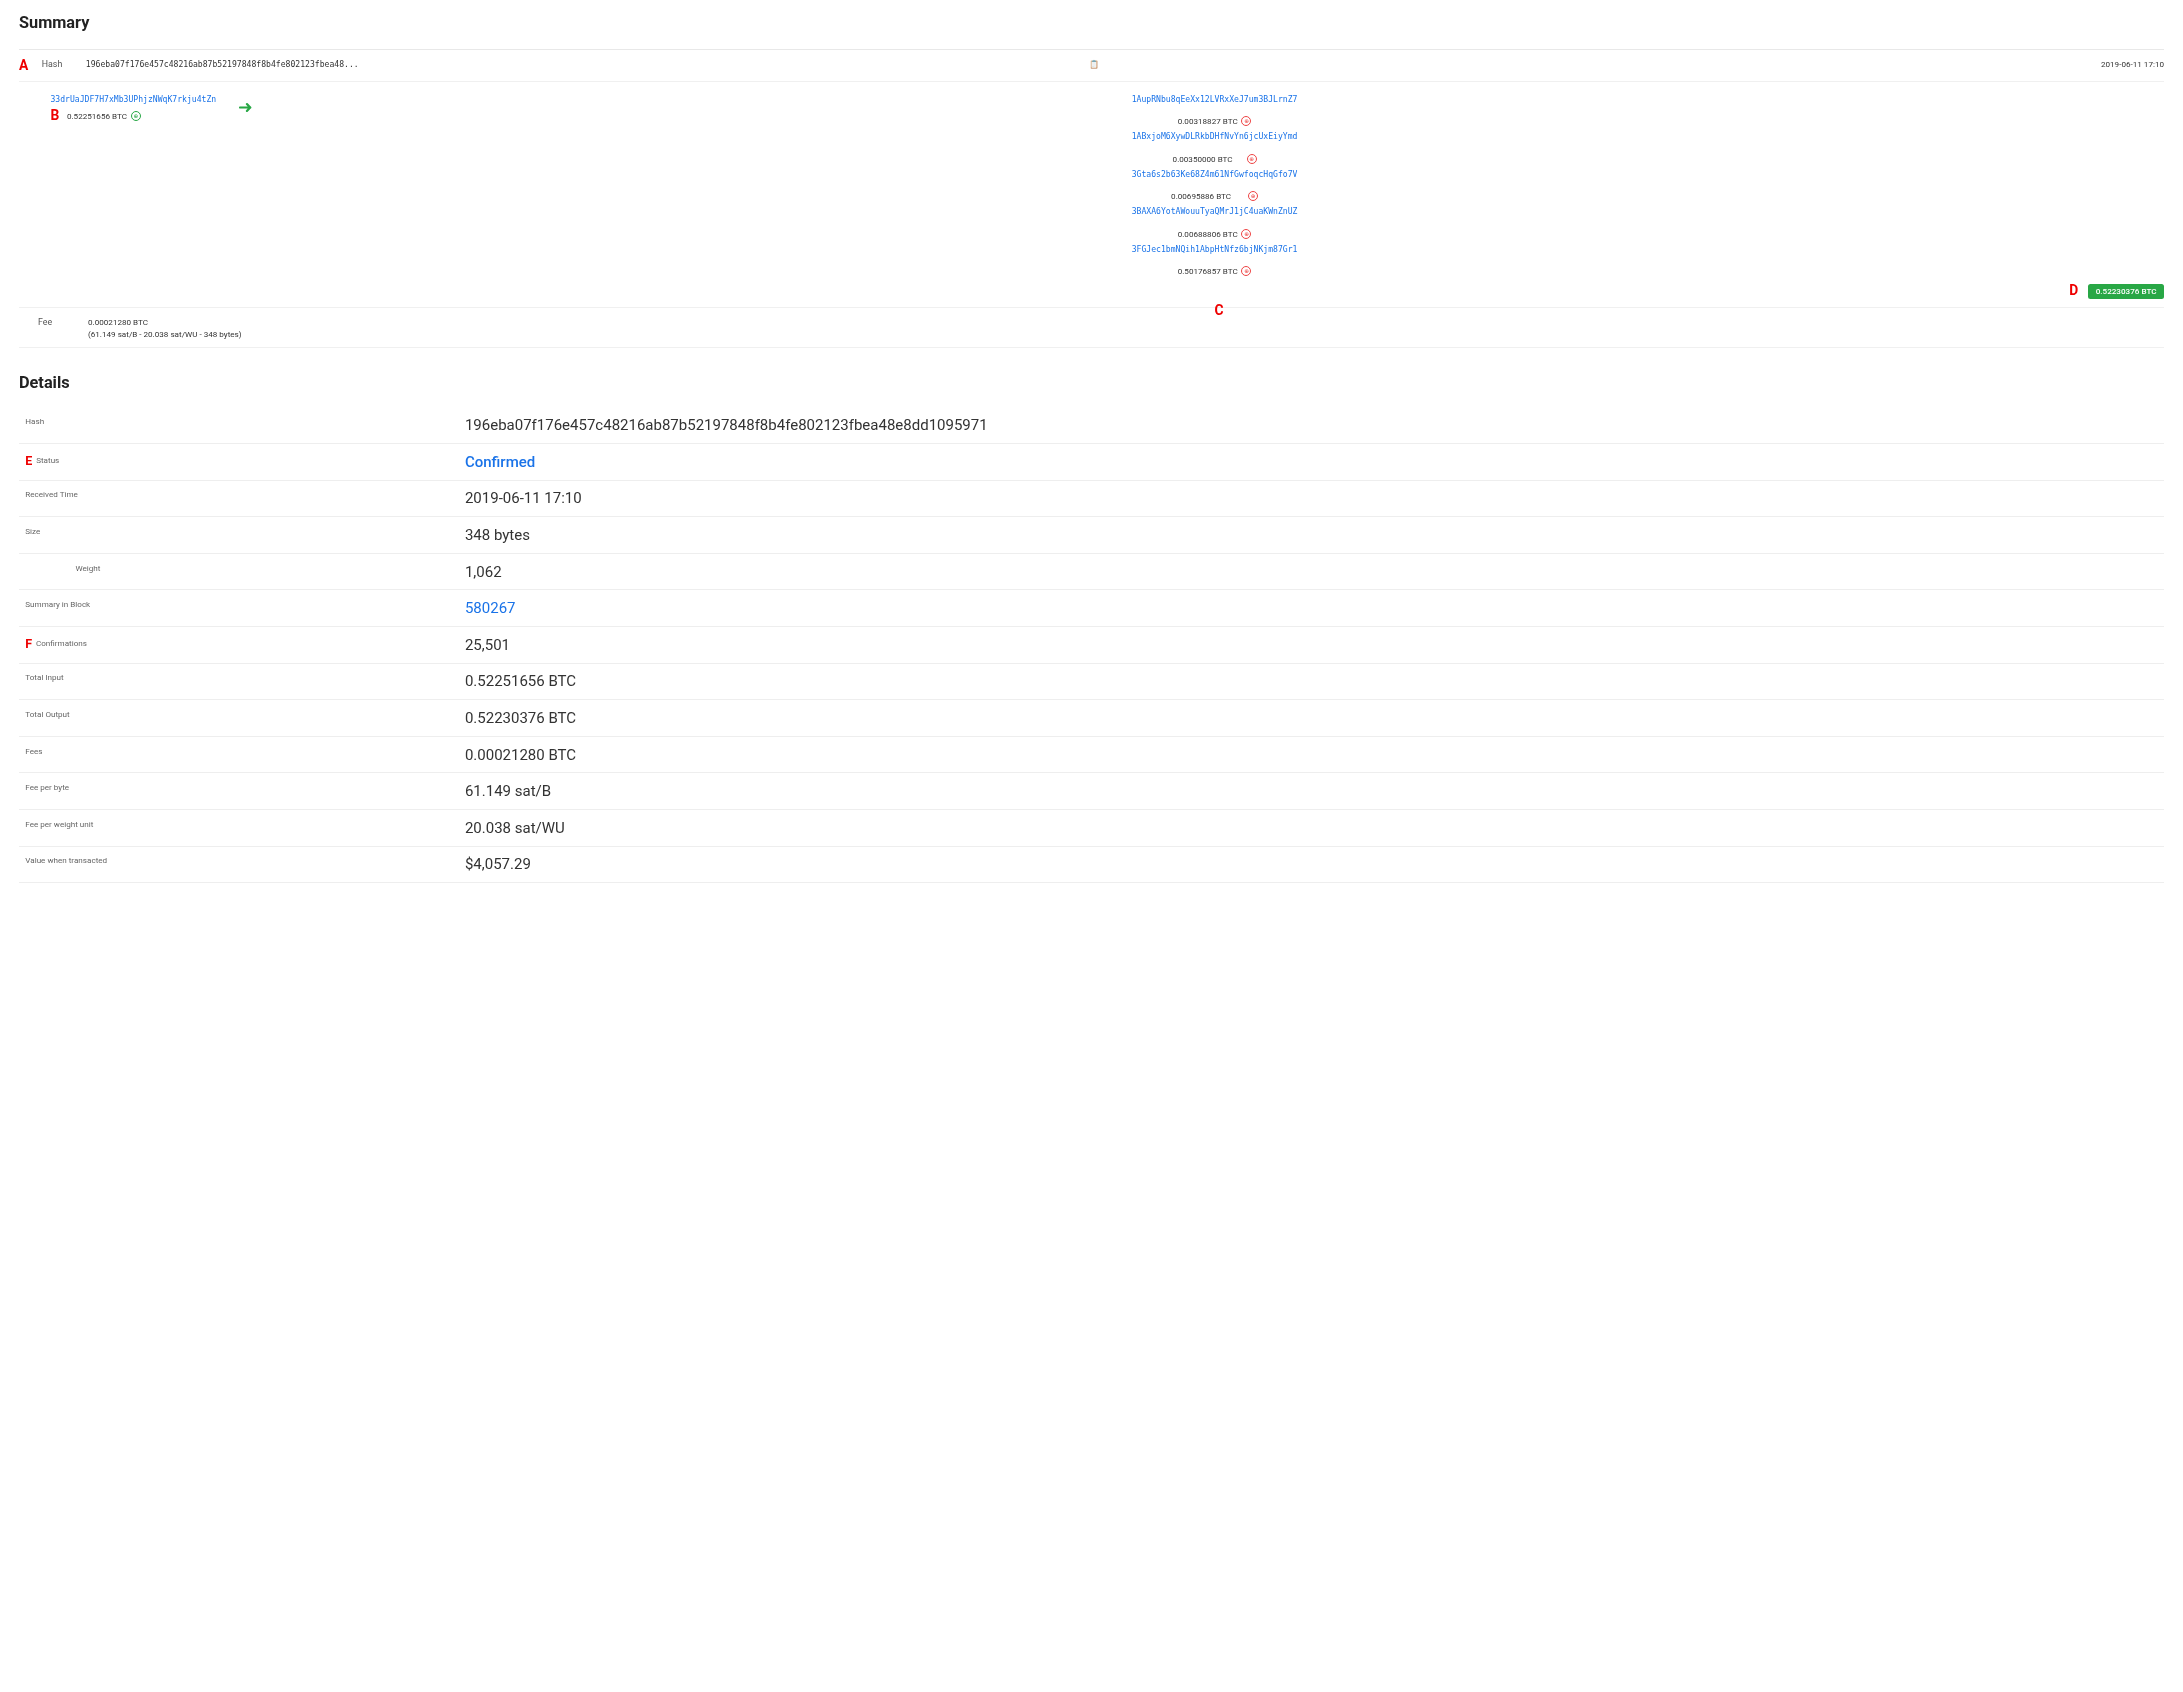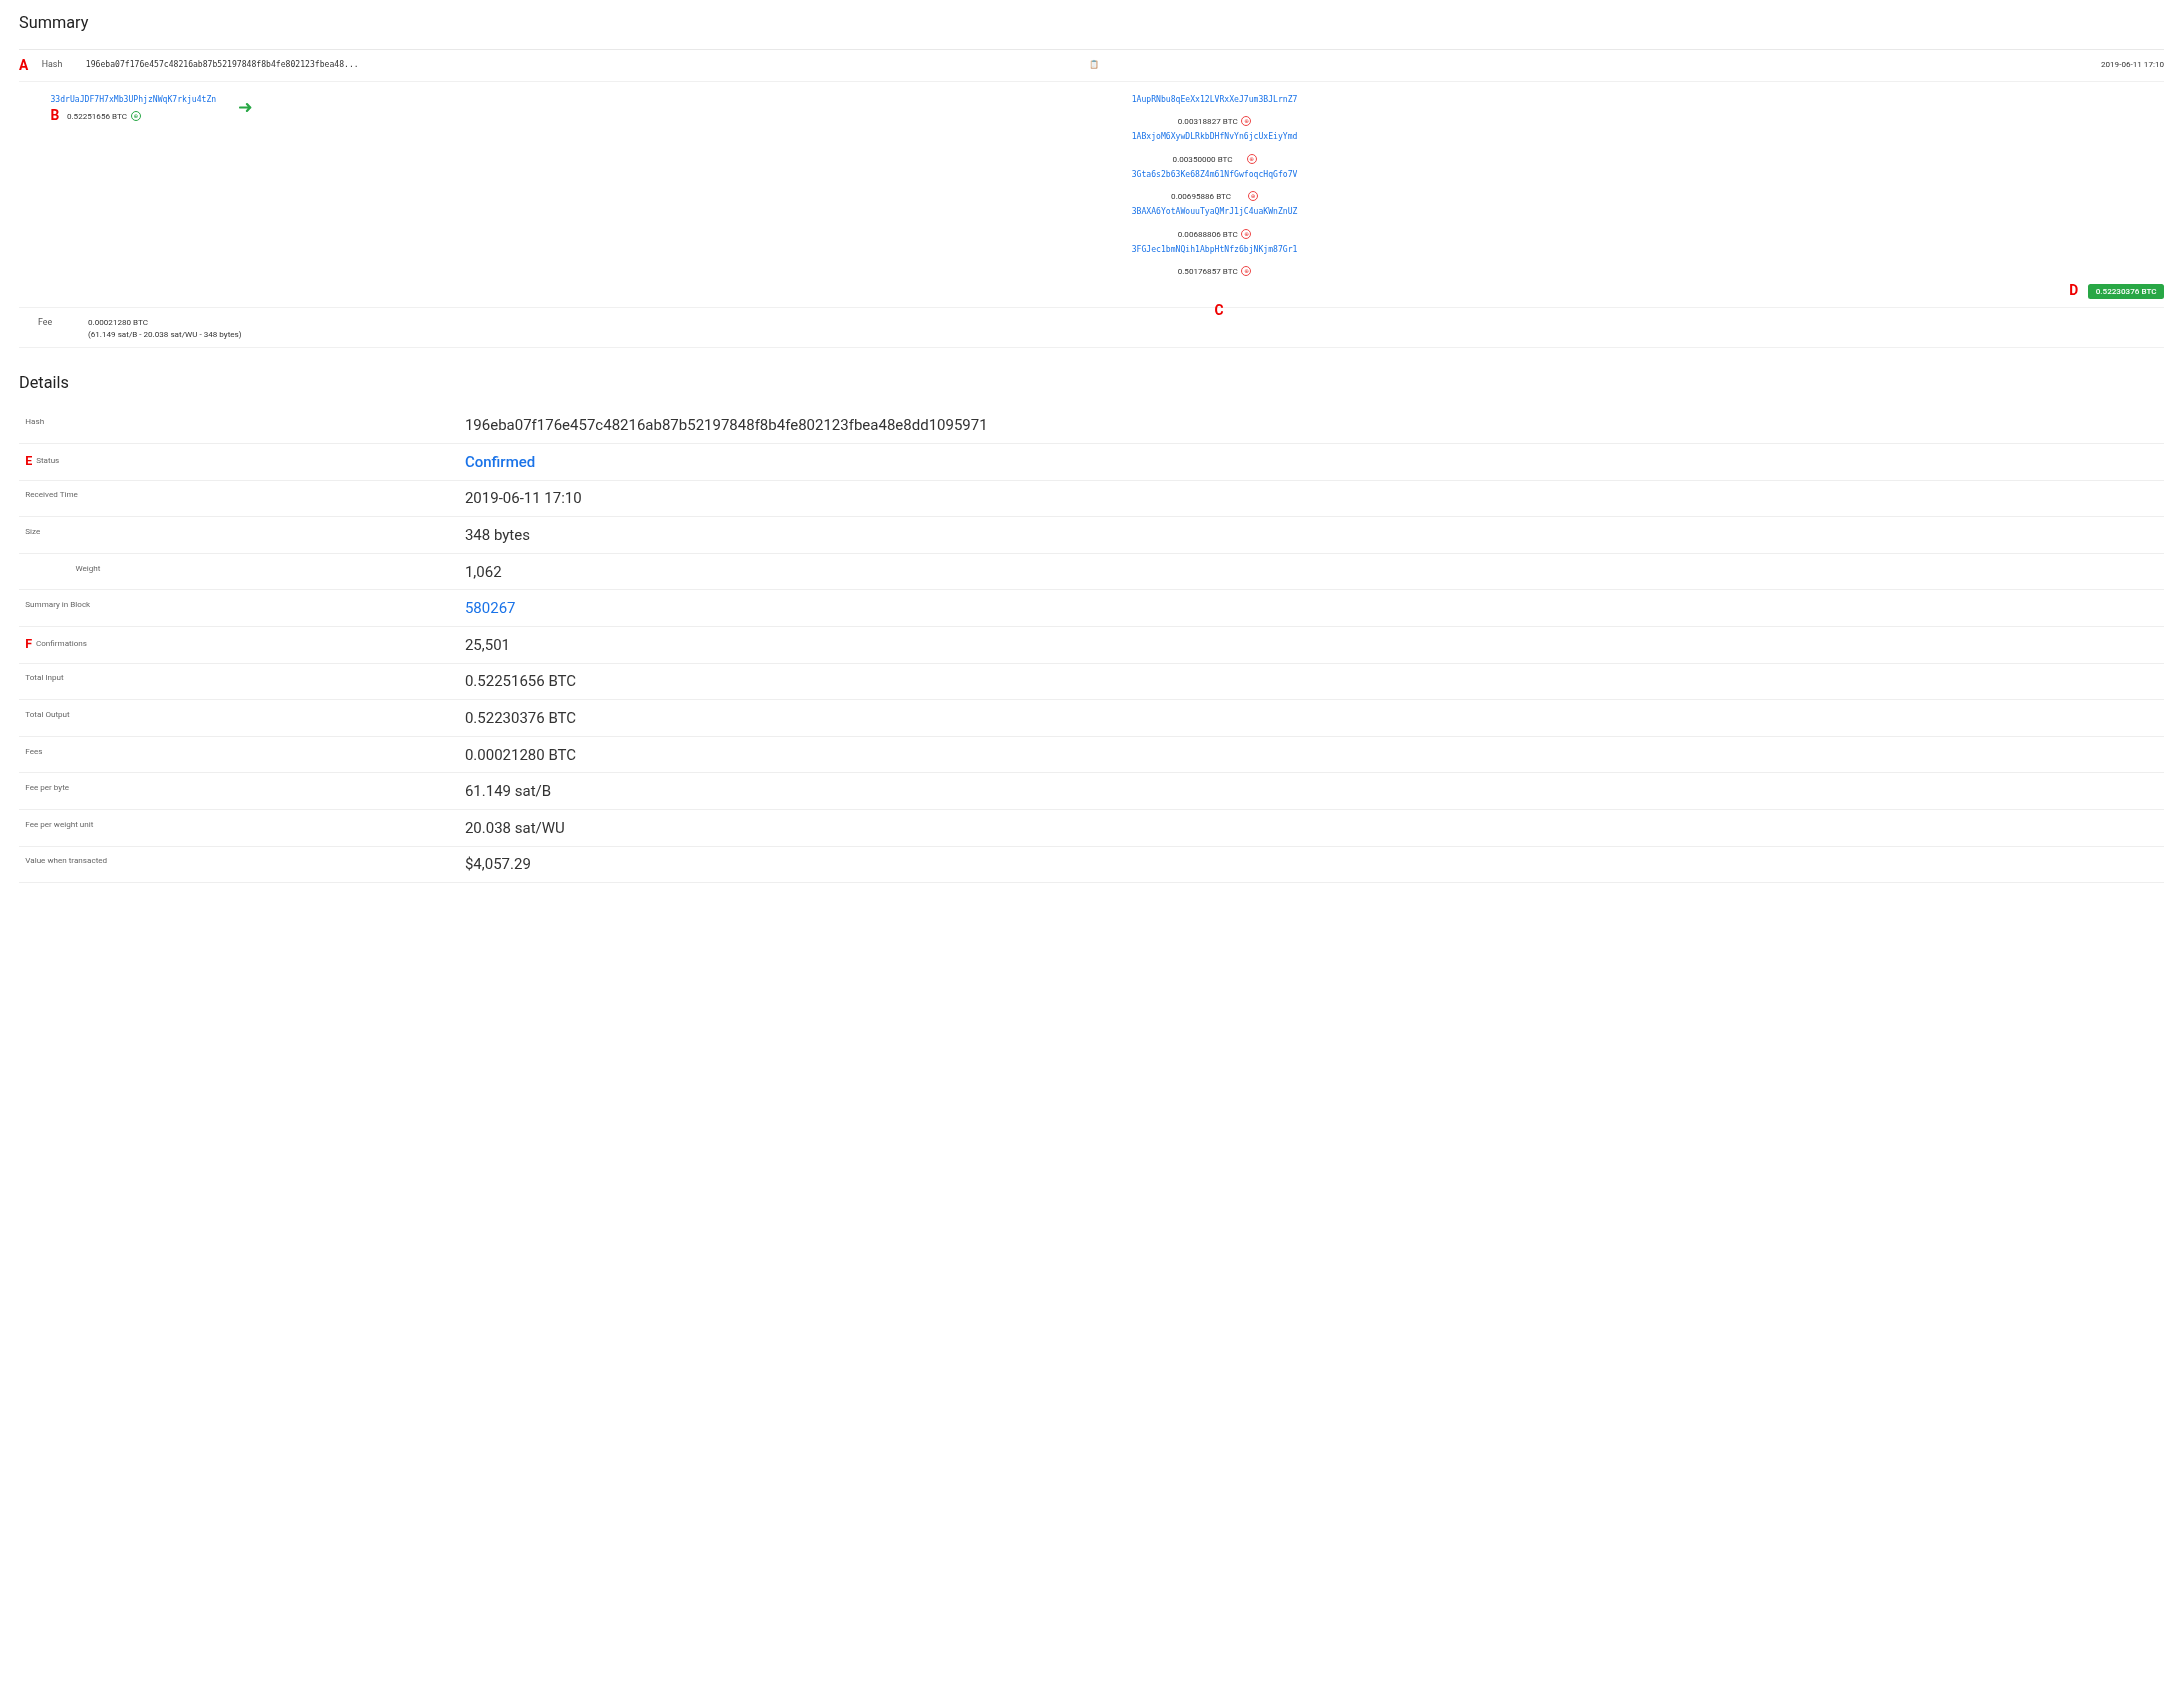--- a/index.html
+++ b/index.html
@@ -7,21 +7,21 @@
       font-family: -apple-system, BlinkMacSystemFont, 'Segoe UI', Roboto, sans-serif;
       background: #fff;
       color: #333;
       font-size: 8.8px;
       padding: 12.5px 19px;
     }
 
     
     .section-title {
       font-size: 16.3px;
-      font-weight: 400;
+      font-weight: 700;
       color: #222;
       margin-bottom: 12.5px;
       padding-bottom: 5px;
     }
 
     .summary-section {
       margin-bottom: 25px;
     }
 
     .label-col {

